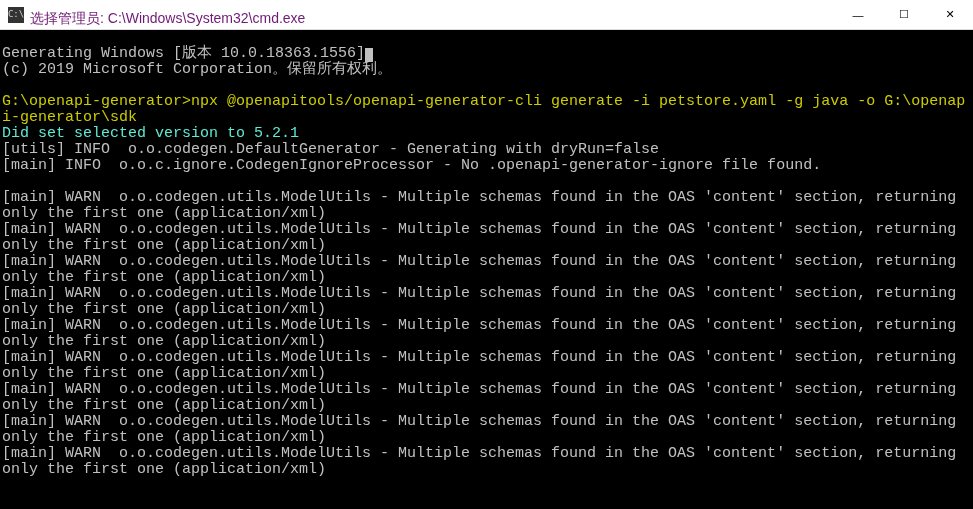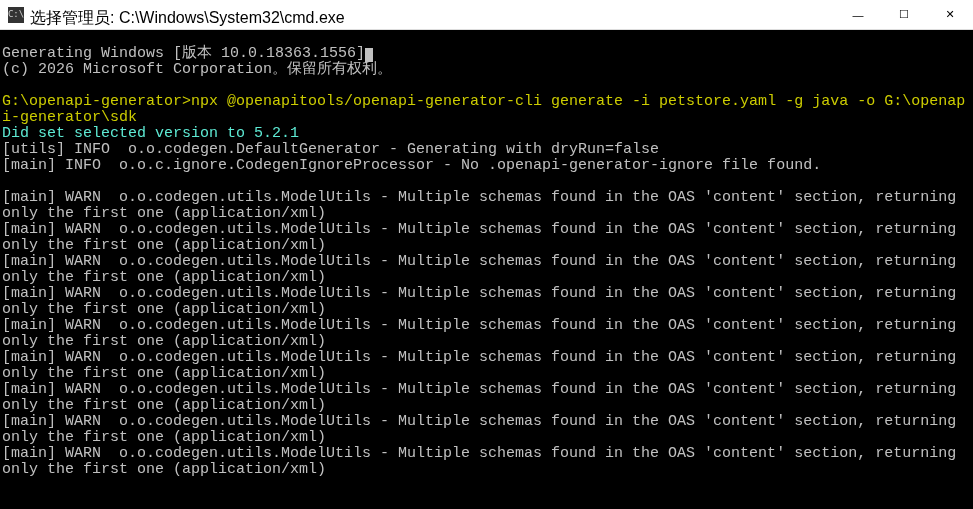--- a/index.html
+++ b/index.html
@@ -1,21 +1,21 @@
 <!DOCTYPE html>
 <html><head>
 <meta charset="utf-8">
 <style>
   * { margin: 0; padding: 0; box-sizing: border-box; }
   html, body { width: 973px; height: 509px; overflow: hidden; font-family: "Consolas", "Courier New", monospace; }
   .window { width: 973px; height: 509px; background: #000; display: flex; flex-direction: column; }
   .titlebar { height: 30px; background: #fff; display: flex; align-items: center; border-bottom: 1px solid #ddd; }
   .titlebar .icon { width: 16px; height: 16px; margin-left: 8px; margin-right: 6px; background: #333; display:inline-flex; align-items:center; justify-content:center; }
   .titlebar .icon span { color:#ccc; font-size:9px; line-height:1; font-family: monospace; }
-  .titlebar .title { font-size: 16px; font-family: "Microsoft YaHei", "SimSun", sans-serif; color: #000000; flex: 1; white-space: nowrap; overflow: hidden; margin-top: 8px; }
+  .titlebar .title { font-size: 14px; font-family: "Microsoft YaHei", "SimSun", sans-serif; color: #701a75; flex: 1; white-space: nowrap; overflow: hidden; margin-top: 8px; }
   .winbtns { display: flex; height: 100%; }
   .winbtn { width: 46px; height: 100%; display: flex; align-items: center; justify-content: center; font-family: "Segoe UI Symbol", sans-serif; font-size: 11px; color: #000; }
   .terminal { flex: 1; background: #000; color: #c0c0c0; font-size: 15px; line-height: 16px; padding: 0 2px; white-space: pre; overflow: hidden; letter-spacing: 0; }
   .terminal .line { white-space: pre-wrap; word-break: break-all; }
   .yellow { color: #cccc00; }
   .green  { color: #5eead4; }
   .cursor { display:inline-block; width:8px; height:14px; background:#c0c0c0; vertical-align:text-bottom; }
 </style>
 </head>
 <body>
@@ -29,21 +29,21 @@
     <div class="title">选择管理员: C:\Windows\System32\cmd.exe</div>
     <div class="winbtns">
       <div class="winbtn">—</div>
       <div class="winbtn">☐</div>
       <div class="winbtn">✕</div>
     </div>
   </div>
 
   <div class="terminal">
 <span class="line"><span>Generating Windows [版本 10.0.18363.1556]</span><span class="cursor"></span></span>
-<span class="line">(c) 2026 Microsoft Corporation。保留所有权利。</span>
+<span class="line">(c) 2019 Microsoft Corporation。保留所有权利。</span>
 <span class="line"> </span>
 <span class="line"><span class="yellow">G:\openapi-generator&gt;</span><span class="yellow">npx @openapitools/openapi-generator-cli generate -i petstore.yaml -g java -o G:\openapi-generator\sdk</span></span>
 <span class="line green">Did set selected version to 5.2.1</span>
 <span id="info-block"><span class="line">[utils] INFO  o.o.codegen.DefaultGenerator - Generating with dryRun=false
 </span><span class="line">[main] INFO  o.o.c.ignore.CodegenIgnoreProcessor - No .openapi-generator-ignore file found.
 </span></span>
 <span id="warn-block"><span class="line">[main] WARN  o.o.codegen.utils.ModelUtils - Multiple schemas found in the OAS 'content' section, returning only the first one (application/xml)
 </span><span class="line">[main] WARN  o.o.codegen.utils.ModelUtils - Multiple schemas found in the OAS 'content' section, returning only the first one (application/xml)
 </span><span class="line">[main] WARN  o.o.codegen.utils.ModelUtils - Multiple schemas found in the OAS 'content' section, returning only the first one (application/xml)
 </span><span class="line">[main] WARN  o.o.codegen.utils.ModelUtils - Multiple schemas found in the OAS 'content' section, returning only the first one (application/xml)

